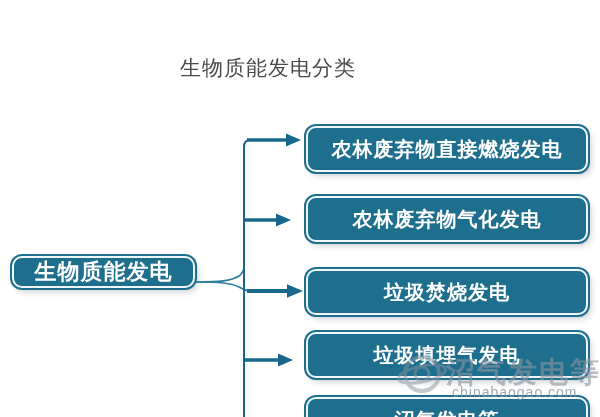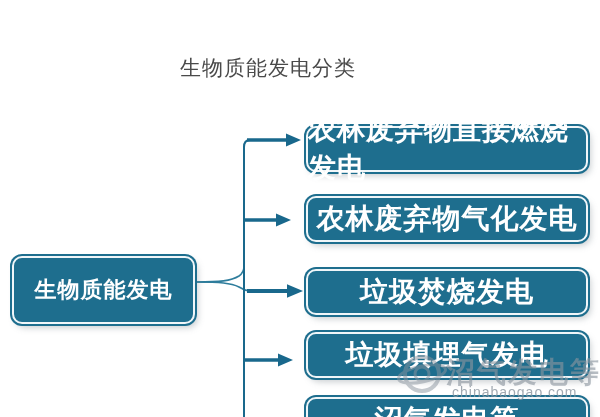--- a/index.html
+++ b/index.html
@@ -20,22 +20,22 @@
     position:absolute;
     background:#1e6e8e;
     border:2px solid #f0f6f9;
     border-radius:10px;
     box-shadow:0 0 0 2px #1e6e8e, 3px 4px 6px rgba(110,120,130,0.35);
     color:#ffffff;font-weight:bold;
     display:flex;align-items:center;justify-content:center;
     letter-spacing:1px;
     box-sizing:border-box;
   }
-  .node-root{left:12px;top:216px;width:183px;height:68px;font-size:22px;}
-  .node-branch{left:306px;width:282px;height:46px;font-size:28px;}
+  .node-root{left:12px;top:216px;width:183px;height:32px;font-size:22px;}
+  .node-branch{left:306px;width:282px;height:46px;font-size:20px;}
   .b1{top:86px;}
   .b2{top:156px;}
   .b3{top:229px;}
   .b4{top:292px;}
   .b5{top:357px;}
 
   svg.connectors{position:absolute;left:0;top:0;pointer-events:none;}
 
   .wm-site{
     position:absolute;left:446px;top:313px;

